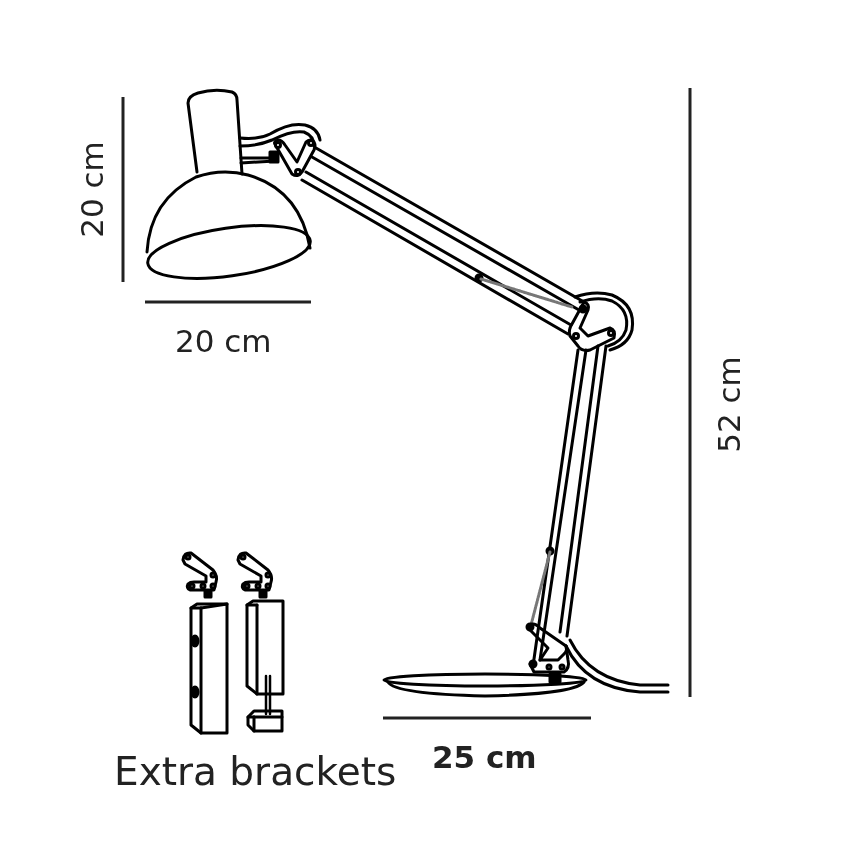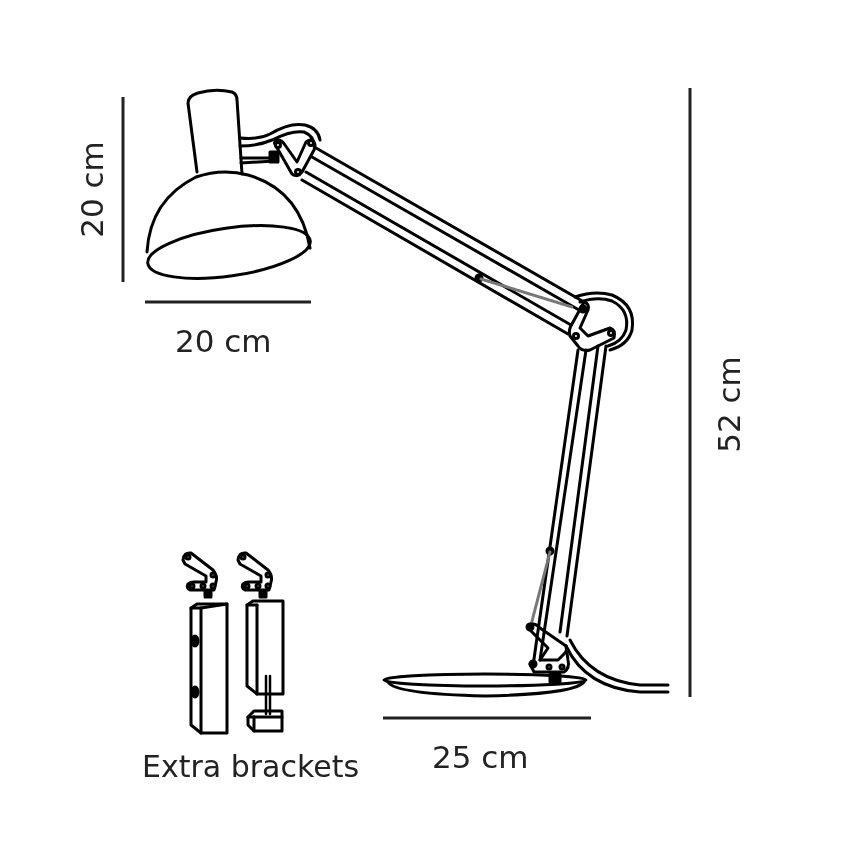--- a/index.html
+++ b/index.html
@@ -31,22 +31,21 @@
     }
     .dim-h {
       font-size: 31px;
     }
     .dim-v {
       font-size: 31px;
       transform-origin: center center;
       transform: rotate(-90deg);
     }
     .caption {
-      font-size: 30px;
-      margin-left: 28px;
+      font-size: 39px;
     }
   </style>
 </head>
 <body>
 
 <svg id="diagram" viewBox="0 0 868 868" xmlns="http://www.w3.org/2000/svg" fill="none" stroke="#000" stroke-width="3" stroke-linejoin="round" stroke-linecap="round">
 
   <g stroke="#222" stroke-width="3" stroke-linecap="butt">
     <line x1="123" y1="97" x2="123" y2="282"></line>
     <line x1="145" y1="302" x2="311" y2="302"></line>
@@ -164,15 +163,15 @@
     <line x1="254" y1="717" x2="254" y2="731"></line>
   </g>
 </svg>
 
 <div class="label dim-v" style="left: 44px; top: 174px;">20 cm</div>
 
 <div class="label dim-h" style="left: 175px; top: 326px;">20 cm</div>
 
 <div class="label dim-v" style="left: 681px; top: 389px;">52 cm</div>
 
-<div class="label dim-h" style="left: 432px; top: 742px;">25 cm</div>
+<div class="label dim-h" style="left: 432px; top: 742px; font-weight: bold;">25 cm</div>
 
 <div class="label caption" style="left: 114px; top: 752px;">Extra brackets</div>
 
 </body></html>

